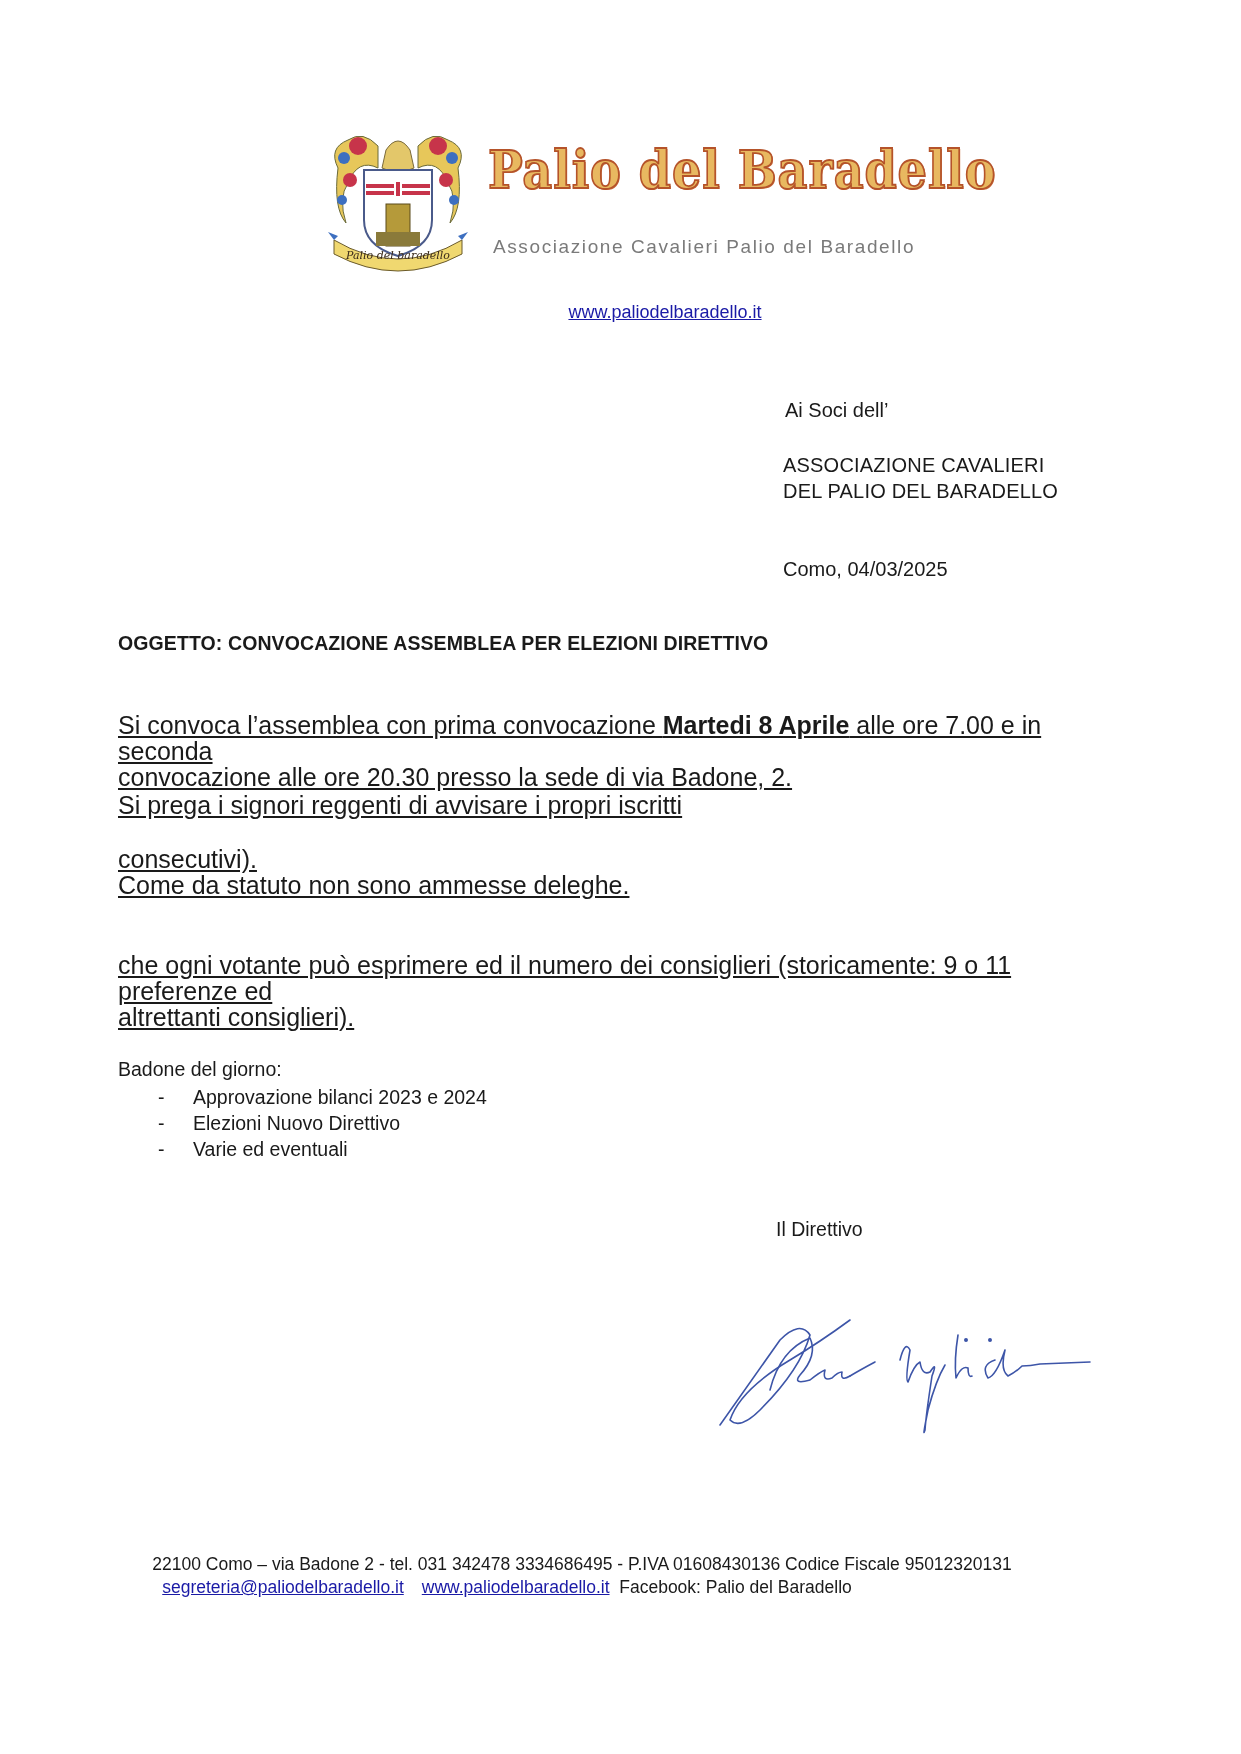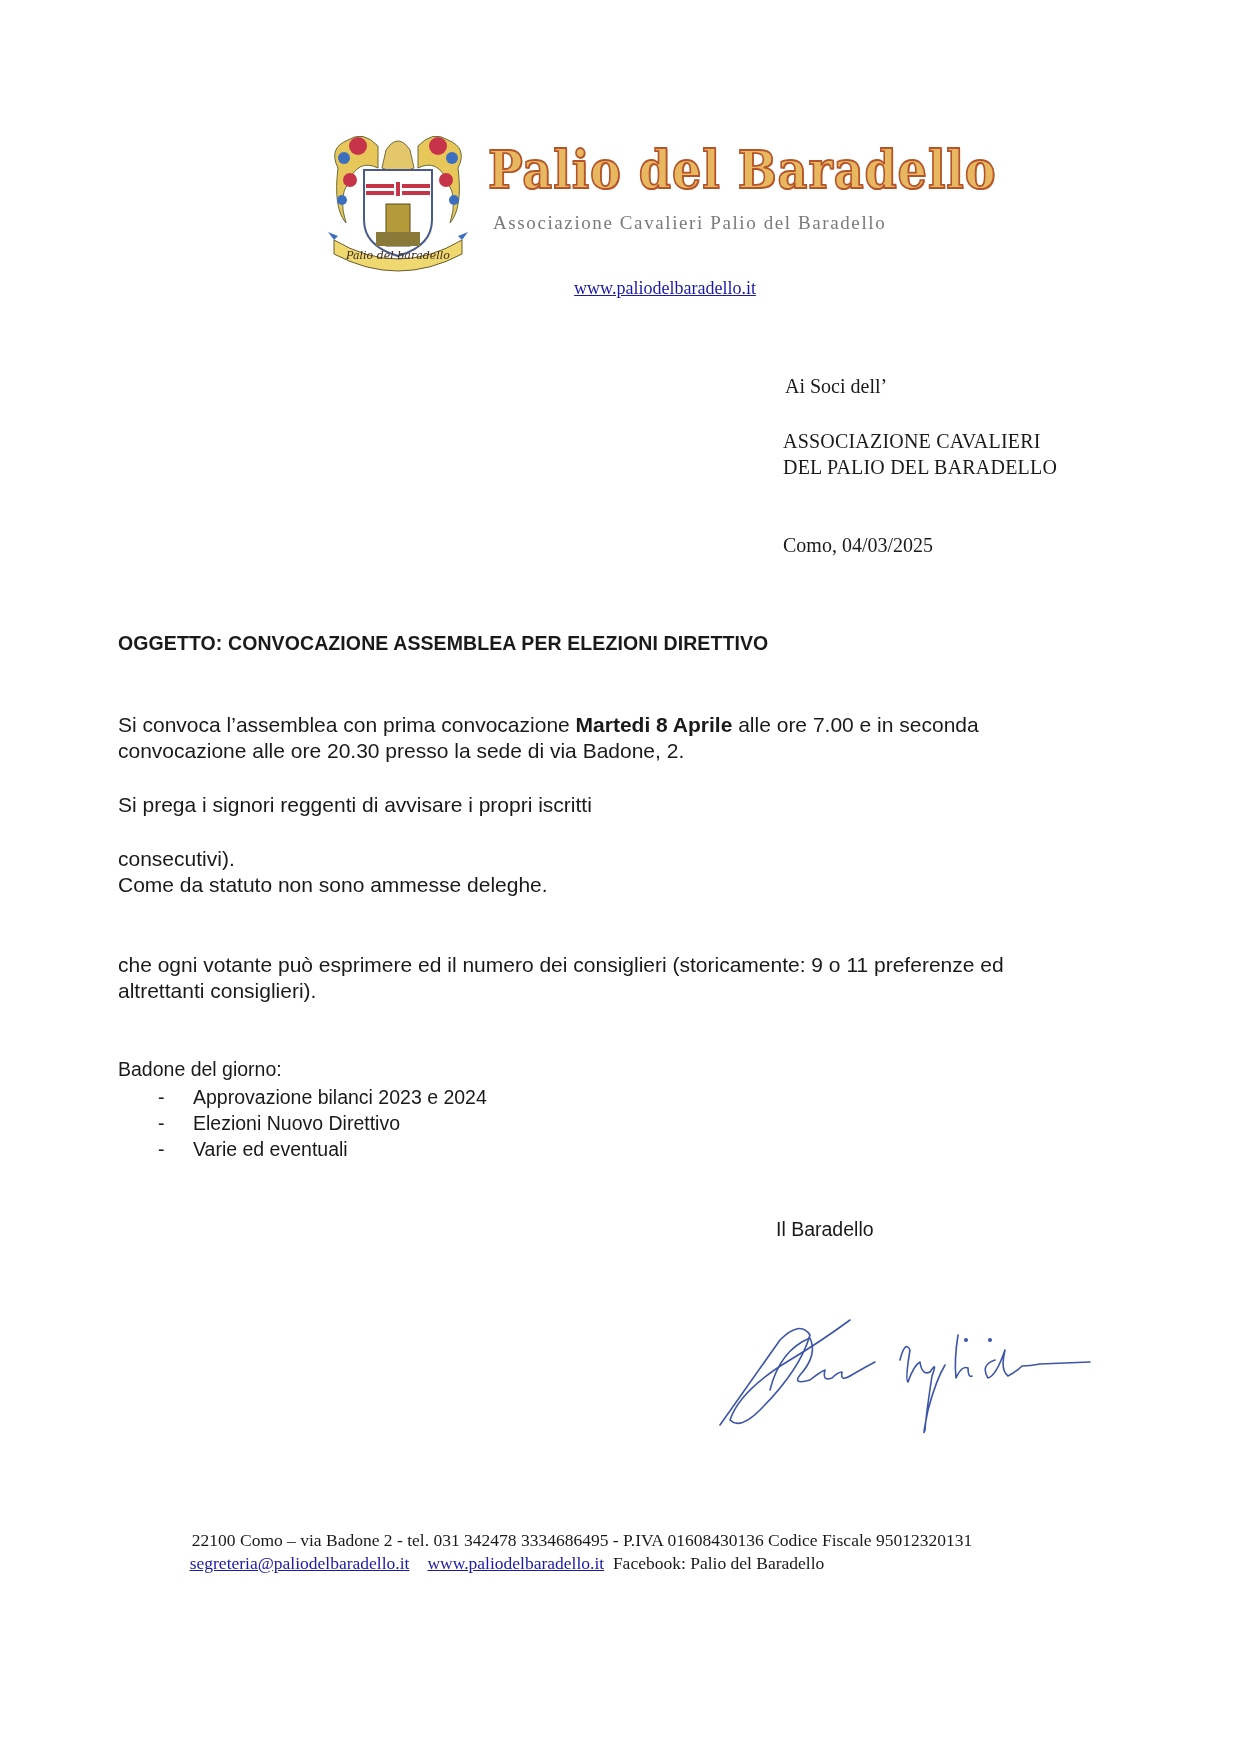--- a/index.html
+++ b/index.html
@@ -1,17 +1,17 @@
 <!DOCTYPE html>
 <html><head>
 <meta charset="utf-8">
 <style>
   html, body { margin: 0; padding: 0; background: #ffffff; }
   body { width: 1241px; height: 1754px; position: relative; overflow: hidden; color: #1a1a1a; }
-  .serif { font-family: Liberation Serif, serif; }
+  .serif { font-family: Liberation Sans, sans-serif; margin-top: 24px; }
   .sans { font-family: "Liberation Sans", "DejaVu Sans", sans-serif; }
   .abs { position: absolute; }
 
   
   #crest { left: 328px; top: 128px; width: 140px; height: 145px; }
   #brand-title {
     left: 488px; top: 140px; font-family: "DejaVu Serif", "Liberation Serif", serif;
     font-size: 46px; font-weight: bold; color: #e8b860;
     -webkit-text-stroke: 1.6px #b5532a; letter-spacing: 1px;
     text-shadow: 1px 1px 0 #c56a3a; transform: scaleY(1.12); transform-origin: left top;
@@ -23,21 +23,21 @@
   #header-url { left: 0; width: 1330px; top: 278px; text-align: center; font-size: 18px; }
   a, .link { color: #1a1aa6; text-decoration: underline; }
 
   
   #recipient-greeting { left: 785px; top: 375px; font-size: 20px; }
   #recipient-org { left: 783px; top: 428px; font-size: 20px; line-height: 26px; letter-spacing: 0.2px; }
   #letter-date { left: 783px; top: 534px; font-size: 20px; }
 
   
   #subject { left: 118px; top: 632px; font-size: 19.5px; font-weight: bold; letter-spacing: 0.1px; }
-  .para { left: 118px; font-size: 21px; line-height: 26px; width: 1000px; }
+  .para { left: 118px; font-size: 25px; line-height: 26px; width: 1000px; text-decoration: underline; }
   #para-1 { top: 712px; }
   #para-2 { top: 792px; }
   #para-3 { top: 846px; }
   #para-4 { top: 952px; }
   #agenda-title { left: 118px; top: 1058px; font-size: 19.5px; }
   #agenda-list { left: 118px; top: 1084px; font-size: 19.5px; line-height: 26px; margin: 0; padding: 0; list-style: none; }
   #agenda-list li { position: relative; padding-left: 75px; }
   #agenda-list li .dash { position: absolute; left: 40px; }
 
   
@@ -115,21 +115,21 @@
   <div>altrettanti consiglieri).</div>
 </div>
 
 <div id="agenda-title" class="abs sans">Badone del giorno:</div>
 <ul id="agenda-list" class="abs sans">
   <li><span class="dash">-</span><span>Approvazione bilanci 2023 e 2024</span></li>
   <li><span class="dash">-</span><span>Elezioni Nuovo Direttivo</span></li>
   <li><span class="dash">-</span><span>Varie ed eventuali</span></li>
 </ul>
 
-<div id="signer-title" class="abs sans">Il Baradello</div>
+<div id="signer-title" class="abs sans">Il Direttivo</div>
 <svg id="signature" class="abs" viewBox="0 0 400 165" fill="none" stroke="#3d55a8" stroke-width="1.6" stroke-linecap="round" stroke-linejoin="round">
   <path d="M20 145 L80 60 Q100 40 110 55 Q100 90 60 130 Q40 150 30 140 Q40 110 90 80 Q120 62 150 40"></path>
   <path d="M70 110 Q80 70 110 58 Q118 75 100 95 Q92 105 110 100 Q120 92 125 90 Q122 102 132 98 Q138 92 142 92 Q140 102 150 96"></path>
   <path d="M150 96 Q160 90 175 82"></path>
   <path d="M200 80 Q205 60 210 70 Q205 100 208 102 Q214 85 220 82 Q222 96 230 92 Q238 80 232 96 Q226 135 225 150 Q222 160 228 130 Q236 100 245 85"></path>
   <path d="M258 55 Q254 80 256 98 Q262 85 268 88 Q268 98 272 96"></path>
   <path d="M295 80 Q280 85 288 98 Q296 96 305 70 Q300 90 308 96 Q316 92 322 86 Q330 86 340 84 L390 82"></path>
   <circle cx="266" cy="60" r="1.2" fill="#3d55a8"></circle>
   <circle cx="290" cy="60" r="1.2" fill="#3d55a8"></circle>
 </svg>

